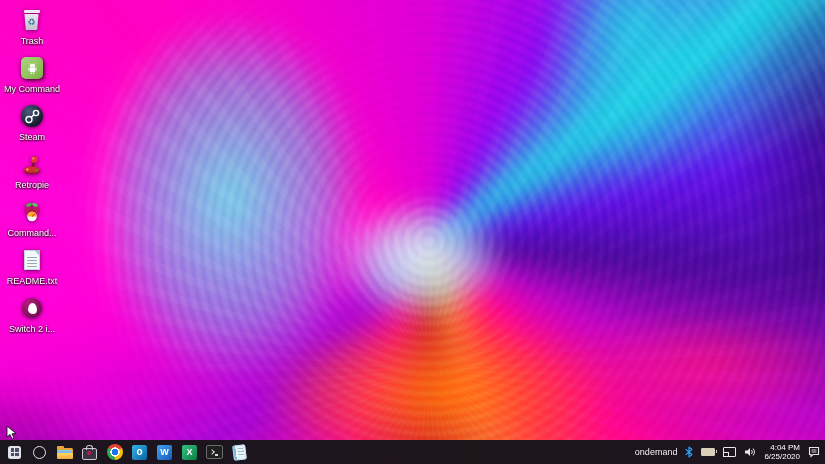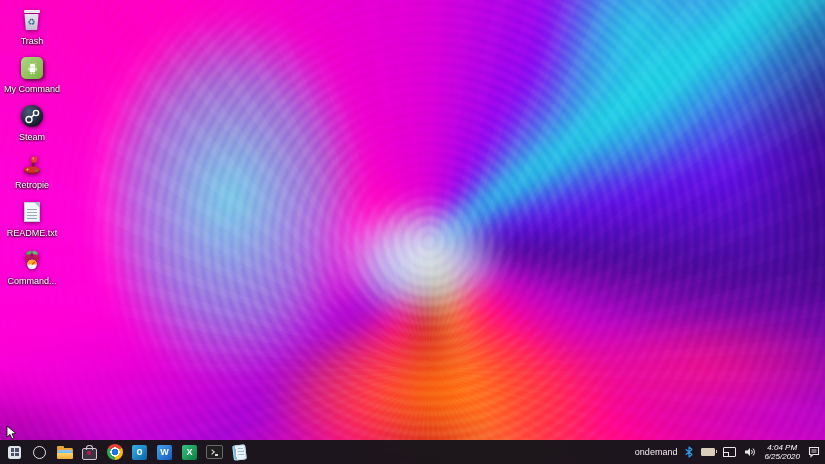--- a/index.html
+++ b/index.html
@@ -95,21 +95,21 @@
     background:repeating-linear-gradient(#9fb9c8 0 1px,rgba(0,0,0,0) 1px 3px);}
 
   
   .tray{margin-left:auto;display:flex;align-items:center;height:100%;gap:8px;padding-right:5px;}
   .tray-label{font-size:9px;color:#f0f0f0;}
   .tray-ic{display:flex;align-items:center;justify-content:center;cursor:pointer;}
   .ic-batt{width:12px;height:6px;border:1px solid #d9cfba;border-radius:1px;background:#d9cfba;position:relative;}
   .ic-batt .nub{position:absolute;right:-3px;top:1px;width:1.5px;height:3px;background:#d9cfba;}
   .ic-net{width:11px;height:8px;border:1.2px solid #e8e8e8;border-radius:1px;position:relative;}
   .ic-net::after{content:'';position:absolute;left:-1.2px;bottom:-1.2px;width:4px;height:3px;background:#18151b;border:1.2px solid #e8e8e8;}
-  .clock{font-size:8px;color:#fff;text-align:center;line-height:9.5px;cursor:pointer;font-style:italic;}
+  .clock{font-size:8px;color:#fff;text-align:right;line-height:9.5px;cursor:pointer;}
 </style>
 </head>
 <body>
 
 <div class="desktop">
   <div class="wall"></div>
   <div class="rings"></div>
   <div class="rays"></div>
 
   <div class="dicons">
@@ -168,41 +168,49 @@
           <ellipse cx="11" cy="16.6" rx="8" ry="3" fill="#d32f2f"></ellipse>
           <circle cx="6.5" cy="16.5" r="1" fill="#fdd835"></circle>
           <circle cx="15.5" cy="17.5" r="1" fill="#43a047"></circle>
         </svg>
       </div>
       <span class="lbl">Retropie</span>
     </div>
 
     <div class="dicon">
       <div class="glyph">
-          <div class="g-file"></div>
-        </div>
-      <span class="lbl">README.txt</span>
-    </div>
-
-    <div class="dicon">
-      <div class="glyph">
         <svg width="22" height="22" viewBox="0 0 22 22">
           <ellipse cx="8" cy="4" rx="3" ry="1.8" fill="#4caf50" transform="rotate(-25 8 4)"></ellipse>
           <ellipse cx="14" cy="4" rx="3" ry="1.8" fill="#66bb6a" transform="rotate(25 14 4)"></ellipse>
           <circle cx="7.5" cy="9" r="3.4" fill="#c2185b"></circle>
           <circle cx="14.5" cy="9" r="3.4" fill="#c2185b"></circle>
           <circle cx="11" cy="12" r="4" fill="#ad1457"></circle>
           <circle cx="11" cy="15.5" r="4.8" fill="#fafafa"></circle>
           <path d="M6.2 15.5 a4.8 4.8 0 0 1 9.6 0 z" fill="#ffa726"></path>
           <line x1="11" y1="15.5" x2="14" y2="12.8" stroke="#e65100" stroke-width="1.2"></line>
         </svg>
       </div>
       <span class="lbl">Command...</span>
     </div>
 
+    <div class="dicon">
+      <div class="glyph">
+          <div class="g-file"></div>
+        </div>
+      <span class="lbl">README.txt</span>
+    </div>
+
+    <div class="dicon">
+      <div class="glyph">
+        <div class="g-switch">
+            <div class="sw-blob"></div>
+          </div>
+      </div>
+      <span class="lbl">Switch 2 i...</span>
+    </div>
 
   </div>
 
   <div class="cursor">
     <svg width="12" height="16" viewBox="0 0 12 16">
       <path d="M1 1 L1 12 L4 9.5 L6 14 L8 13 L6 8.8 L10 8.5 Z" fill="#fff" stroke="#000" stroke-width="0.8"></path>
     </svg>
   </div>
 
   <div class="taskbar">

